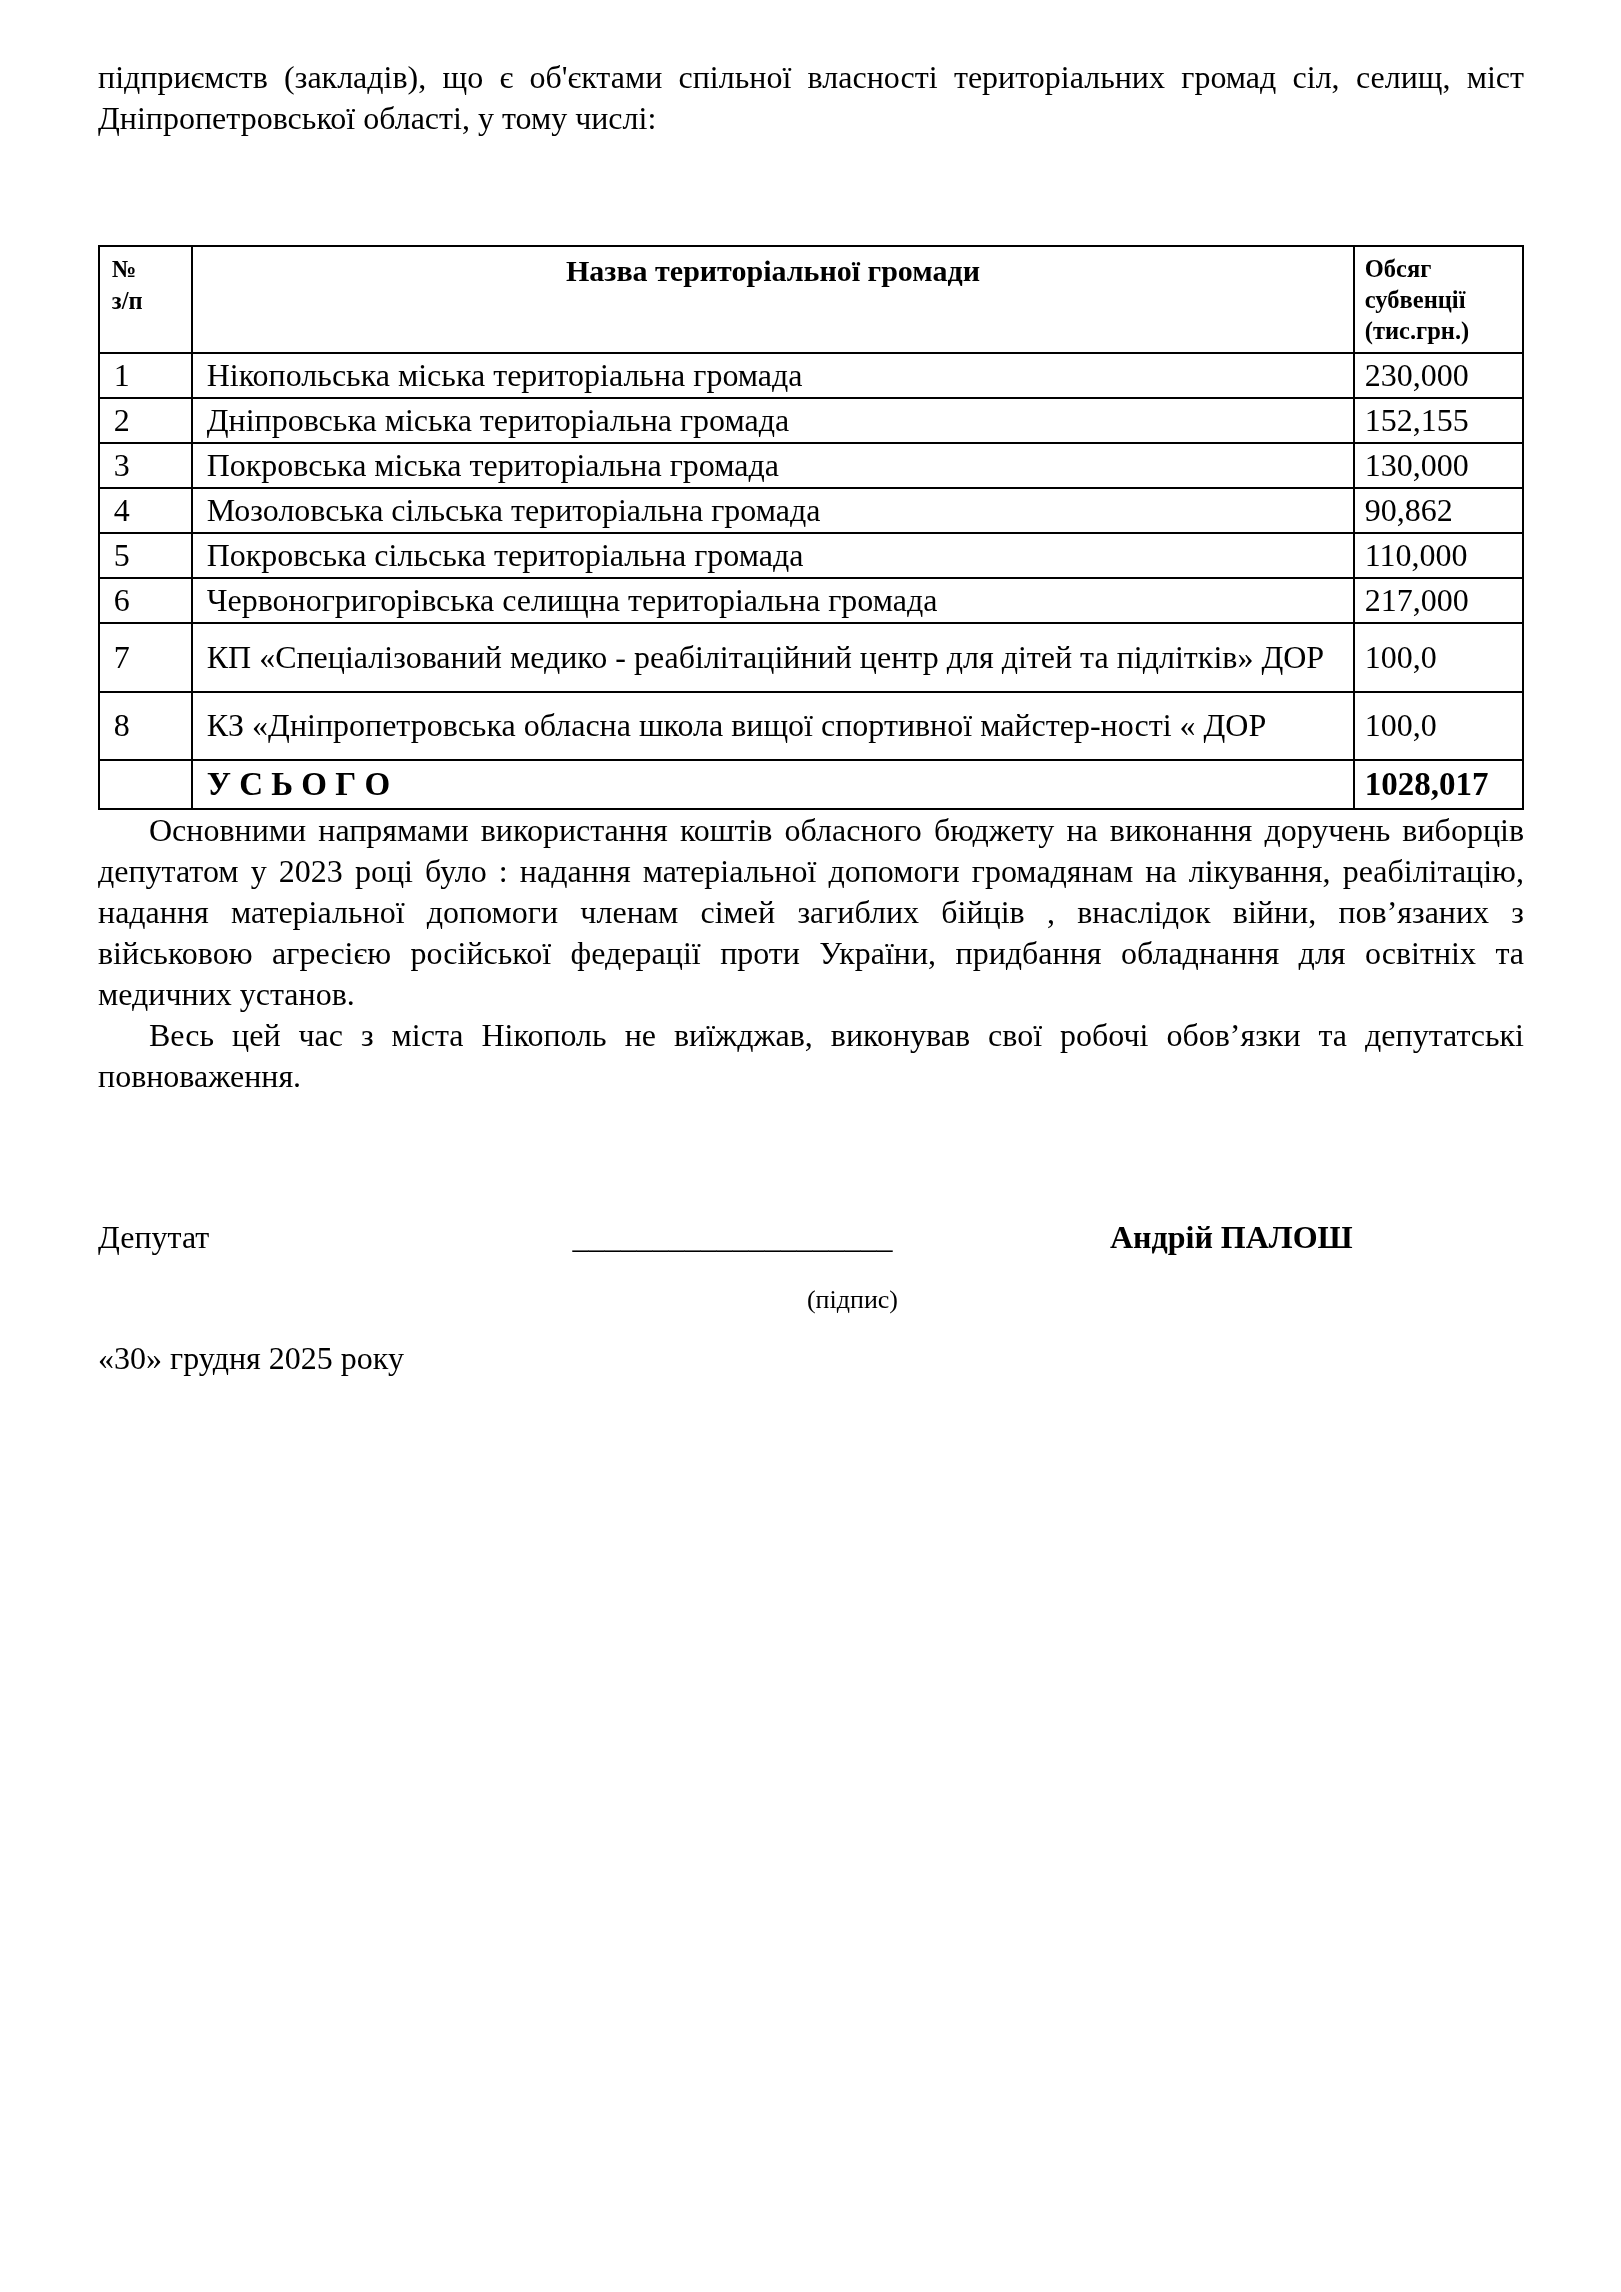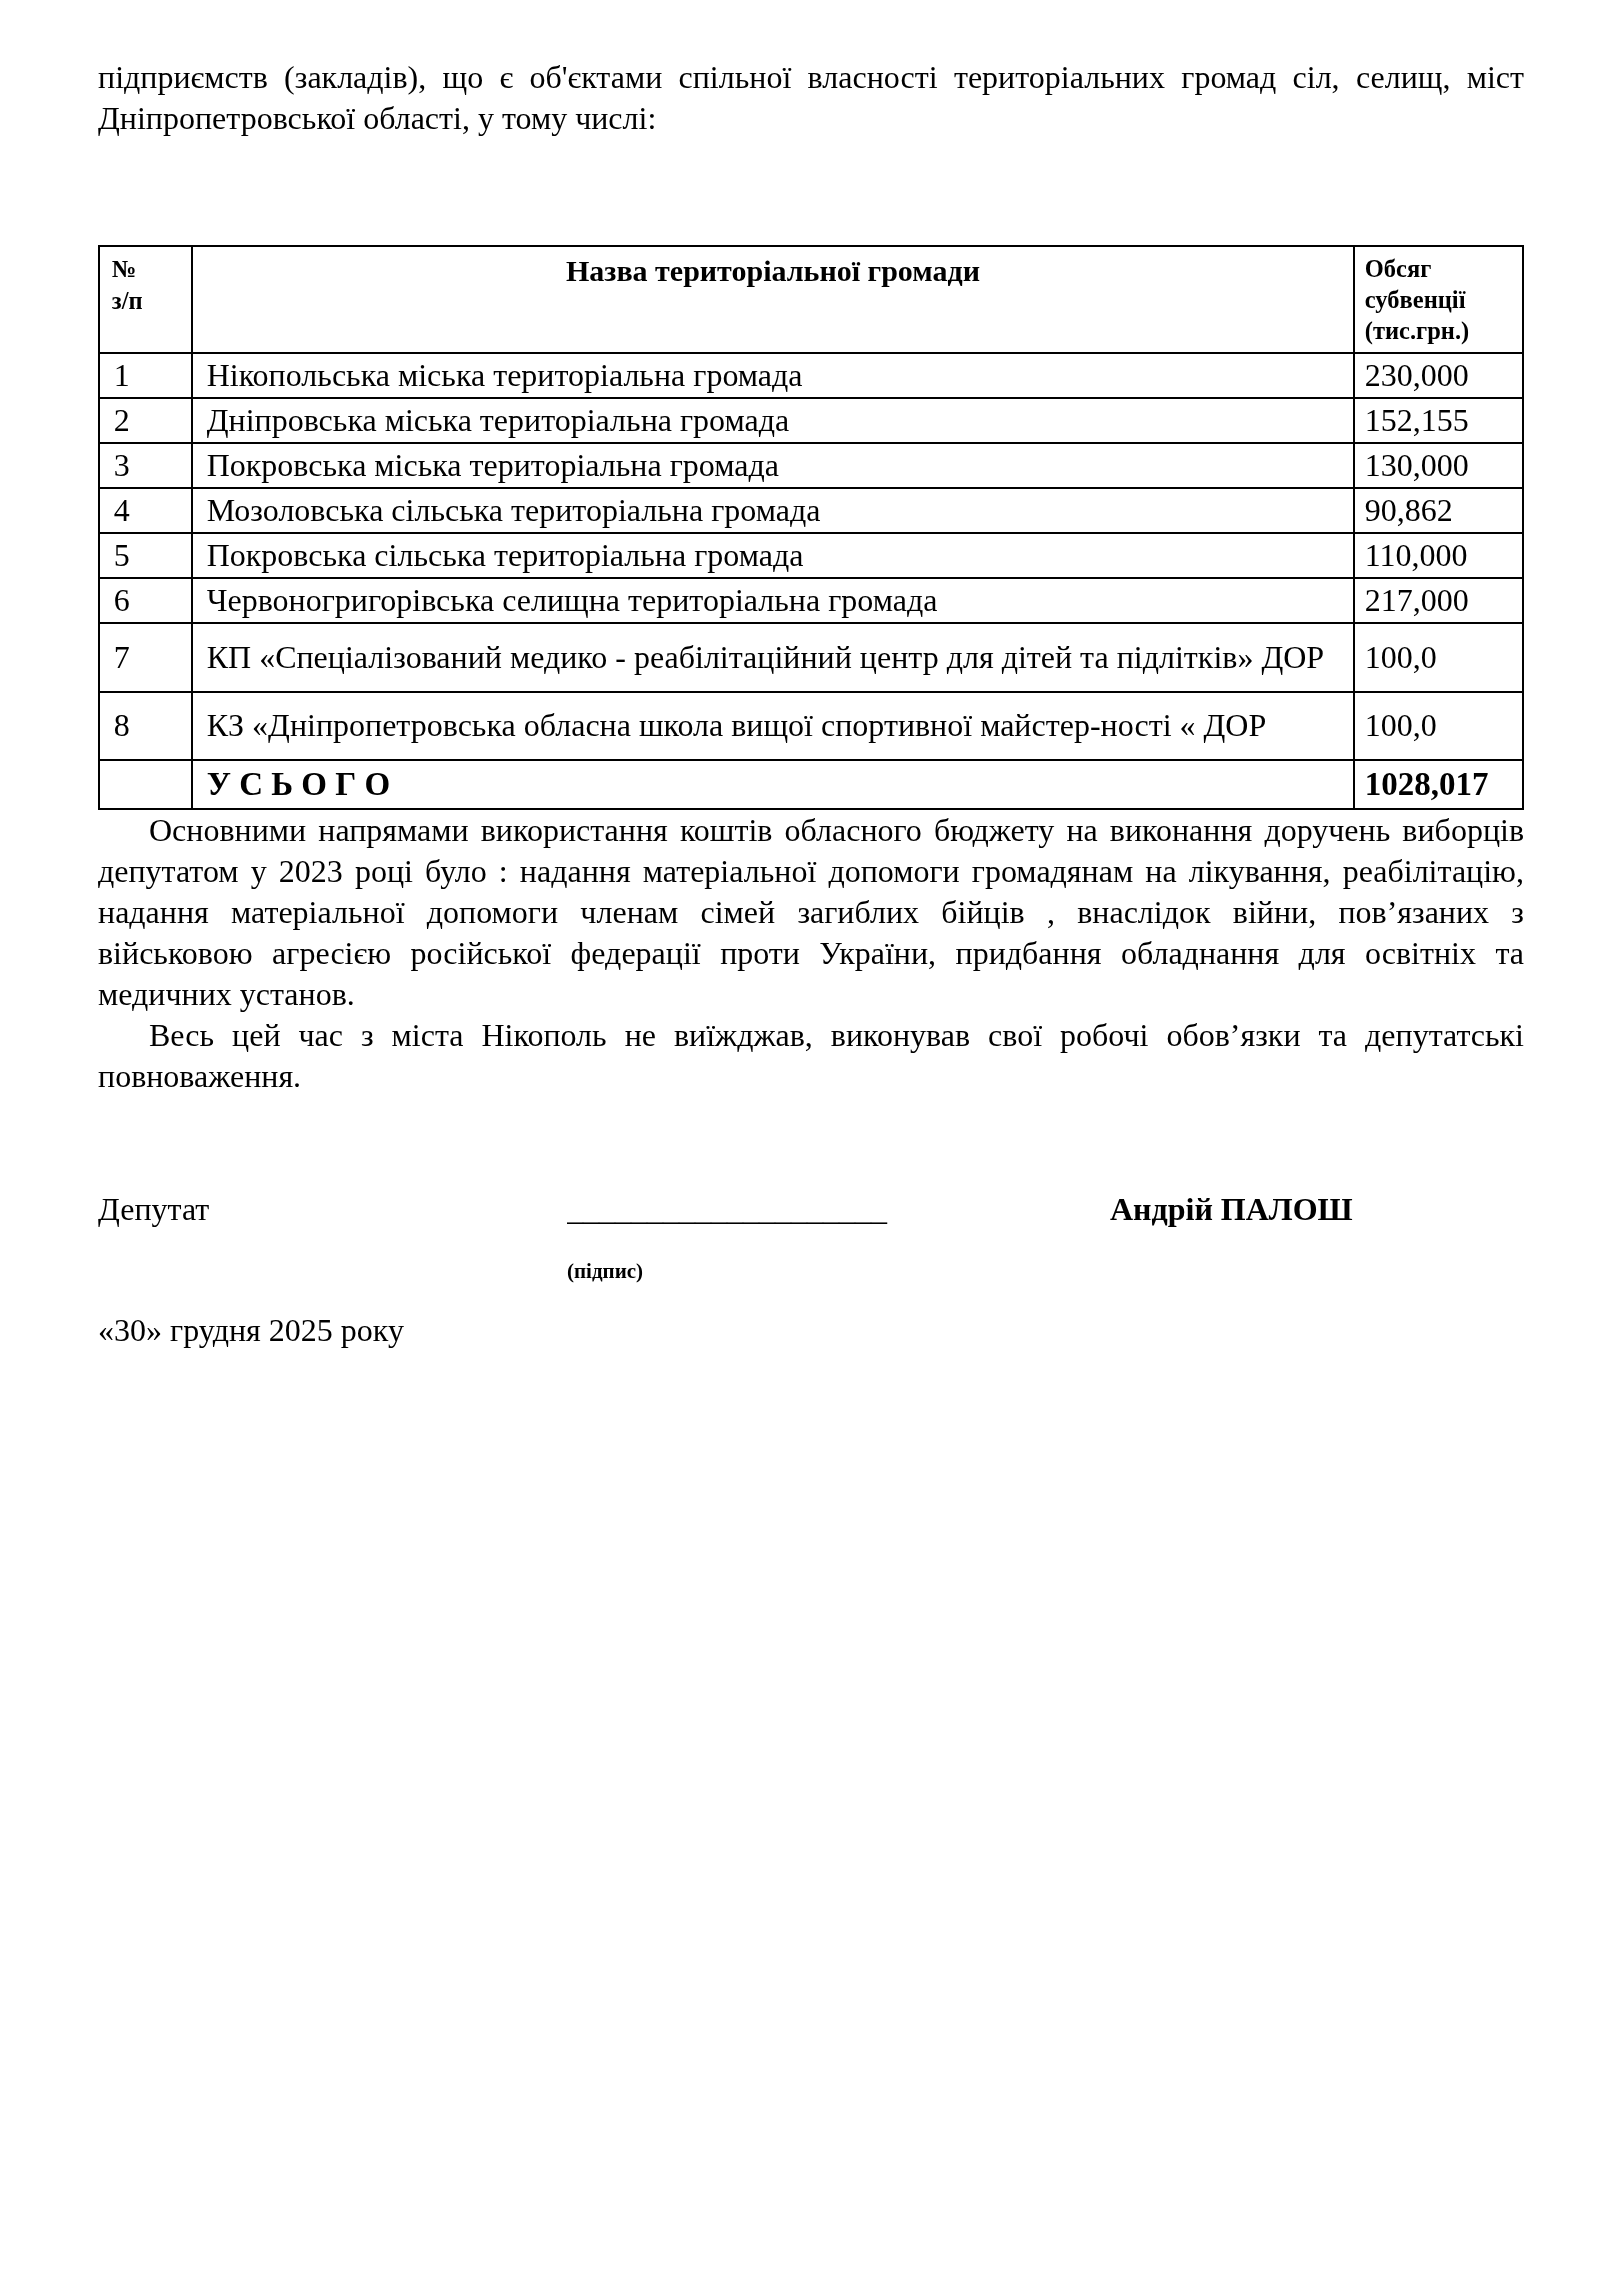--- a/index.html
+++ b/index.html
@@ -101,35 +101,35 @@
     display: flex;
     align-items: baseline;
     margin-top: 92px;
     font-size: 32px;
     line-height: 41px;
   }
   .sig-role { width: 469px; flex: 0 0 auto; }
   .sig-line {
     flex: 0 0 auto;
     width: 331px;
-    text-align: left;
+    text-align: center;
     letter-spacing: 0;
     white-space: nowrap;
     overflow: hidden;
+    margin-top: 28px;
   }
   .sig-name { margin-left: 212px; flex: 0 0 auto; font-weight: bold; }
 
   .sig-caption {
     margin-left: 469px;
     width: 331px;
-    text-align: left;
-    font-size: 21px;
+    text-align: right;
+    font-size: 26px;
     line-height: 25.5px;
     margin-top: 29px;
-    font-weight: bold;
   }
   .doc-date {
     margin-top: 25.5px;
     font-size: 32px;
     line-height: 41px;
   }
 </style>
 </head>
 <body>
 

